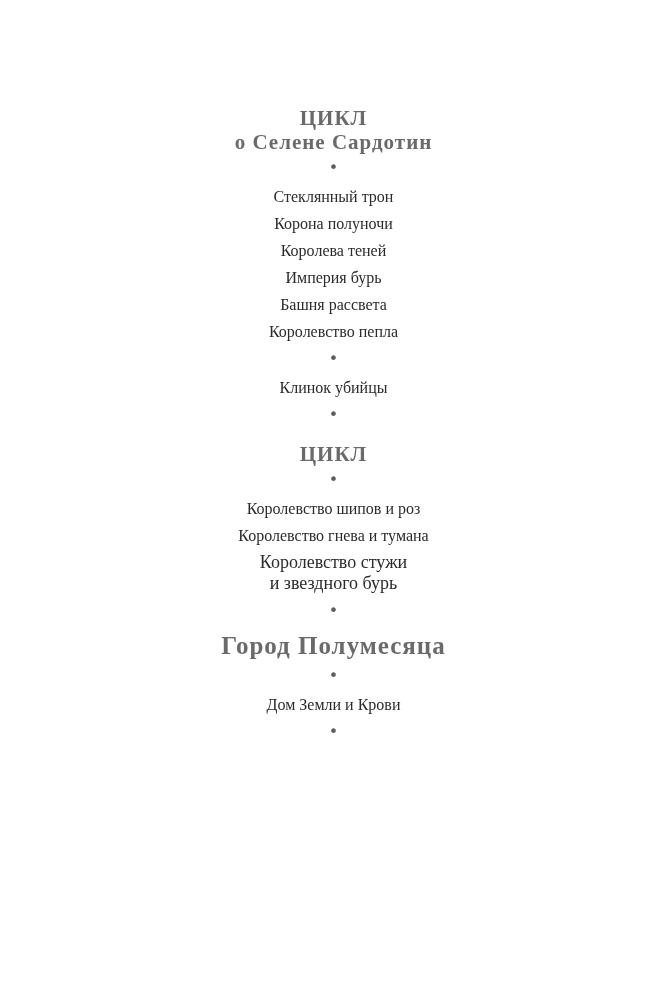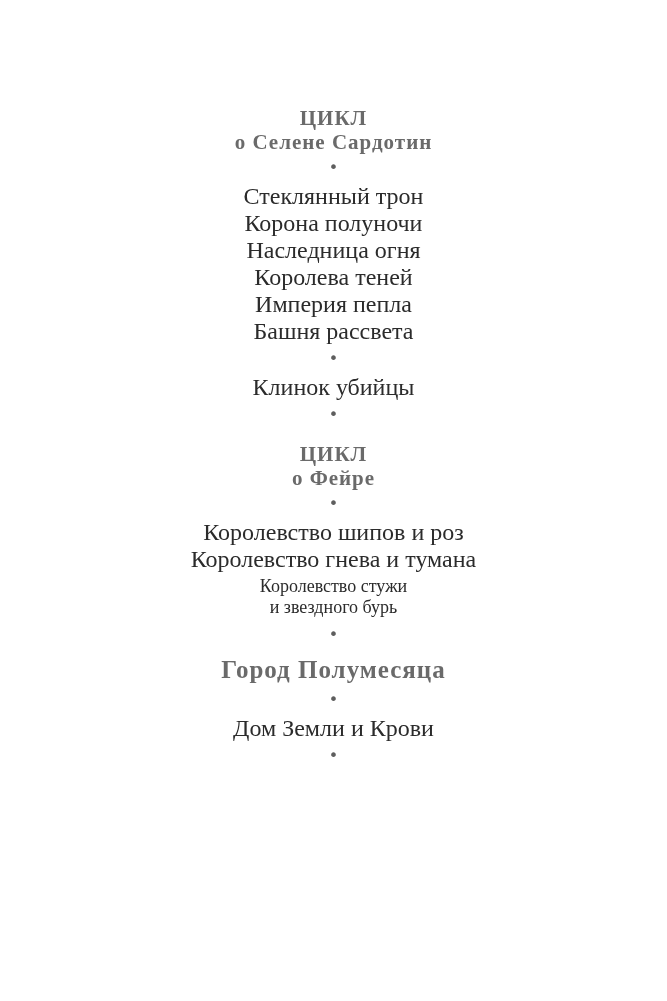--- a/index.html
+++ b/index.html
@@ -38,21 +38,21 @@
   }
   .sep {
     display: block;
     color: #5e5e5e;
     font-size: 16px;
     line-height: 10px;
     margin: 9px 0 10px 0;
     font-family: "DejaVu Sans", sans-serif;
   }
   .book {
-    font-size: 24px;
+    font-size: 16px;
     line-height: 27px;
     color: #2b2b2b;
   }
   .book-multi {
     font-size: 18px;
     line-height: 21px;
     white-space: pre-line;
     padding: 3px 0;
   }
   .book-italic {
@@ -68,33 +68,32 @@
 <div class="page">
 
   <div class="section">
     <div class="series-heading">
       <div>ЦИКЛ</div>
       <div>о Селене Сардотин</div>
     </div>
     <span class="sep">•</span>
     <div class="book">Стеклянный трон</div>
     <div class="book">Корона полуночи</div>
-    <div class="book">Наследница огня</div>
     <div class="book">Королева теней</div>
-    <div class="book">Империя пепла</div>
+    <div class="book">Империя бурь</div>
     <div class="book">Башня рассвета</div>
+    <div class="book">Королевство пепла</div>
     <span class="sep">•</span>
     <div class="book">Клинок убийцы</div>
     <span class="sep">•</span>
   </div>
 
   <div class="section section-feyre">
     <div class="series-heading">
       <div>ЦИКЛ</div>
-      <div>о Фейре</div>
     </div>
     <span class="sep">•</span>
     <div class="book">Королевство шипов и роз</div>
     <div class="book">Королевство гнева и тумана</div>
     <div class="book book-multi">Королевство стужи
 и звездного бурь</div>
     <span class="sep">•</span>
   </div>
 
   <div class="section">

